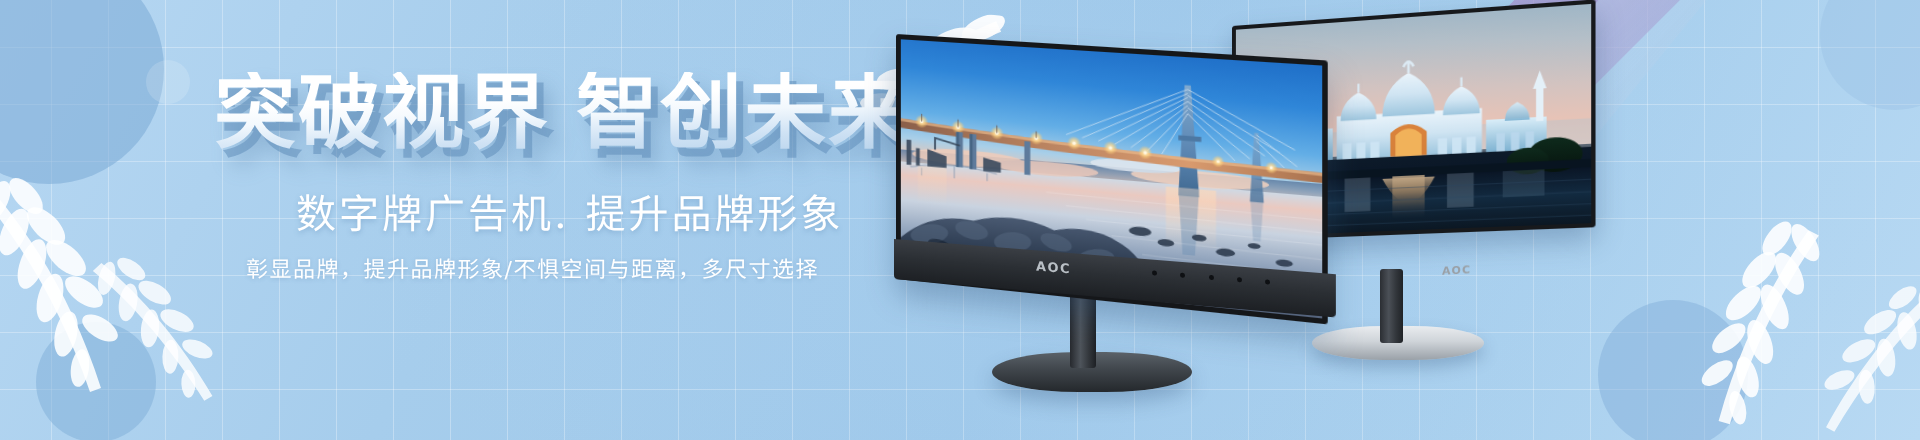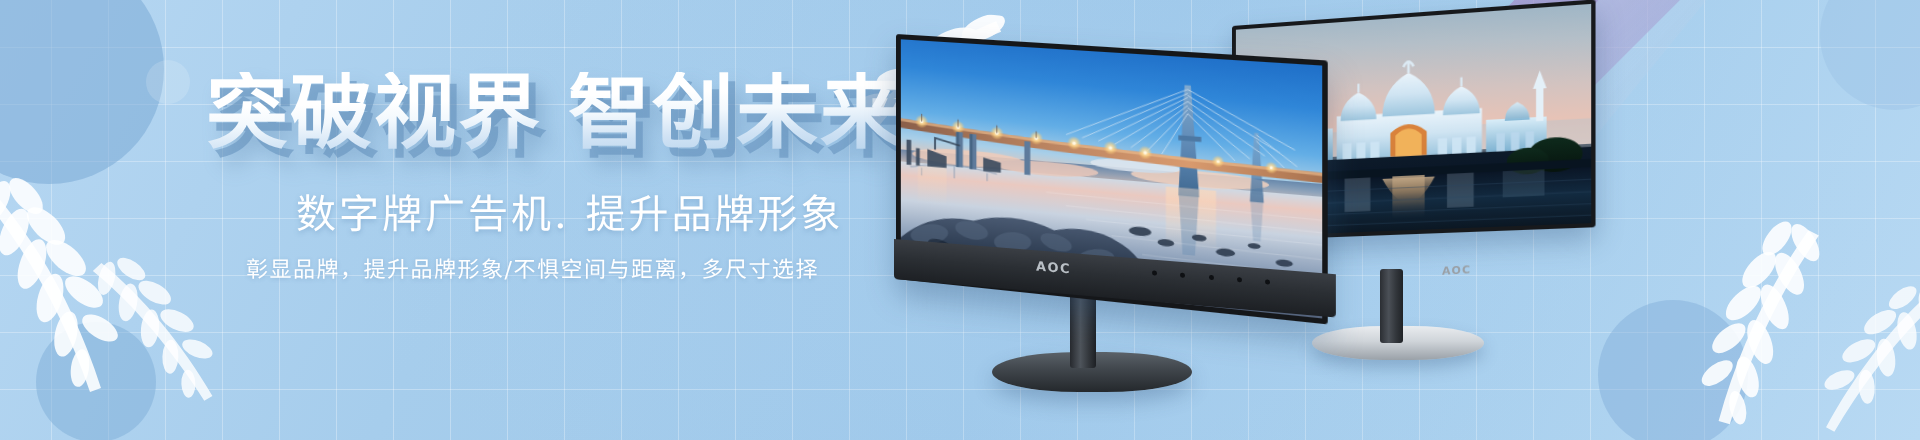--- a/index.html
+++ b/index.html
@@ -50,21 +50,21 @@
   .leaf-tr{ left:828px; top:8px;  width:190px; height:175px; transform:rotate(6deg); }
   .leaf-bl{ left:-26px; top:162px; width:230px; height:250px; }
   .leaf-bl2{ left:96px; top:236px; width:150px; height:180px; transform:rotate(-12deg); }
   .leaf-br{ left:1628px; top:212px; width:205px; height:228px; transform:scaleX(-1) rotate(4deg); }
   .leaf-br2{ left:1790px; top:266px; width:150px; height:180px; transform:scaleX(-1) rotate(-10deg); }
 
   
   .copy{ position:absolute; left:0; top:0; width:920px; height:440px; }
 
   .headline{
-    position:absolute; left:206px; top:72px;
+    position:absolute; left:214px; top:72px;
     font-size:82px; line-height:1;
     font-weight:700; letter-spacing:2px; white-space:nowrap;
     font-family:"DejaVu Sans","Liberation Sans",sans-serif;
     background:linear-gradient(178deg,#ffffff 0%,#ffffff 34%,#f2f8fd 52%,#cfe2f4 76%,#b7d3ec 100%);
     -webkit-background-clip:text; background-clip:text;
     color:transparent; -webkit-text-fill-color:transparent;
     filter:drop-shadow(7px 9px 0 rgba(97,142,186,.55)) drop-shadow(10px 13px 9px rgba(70,112,156,.30));
   }
   .headline .gap{ display:inline-block; width:26px; }
 

